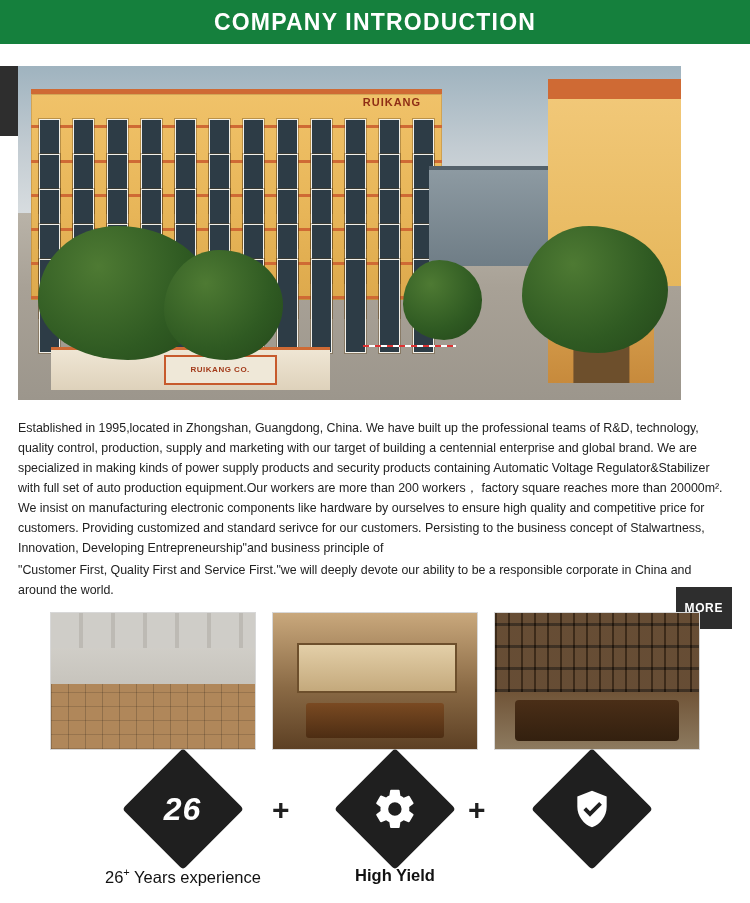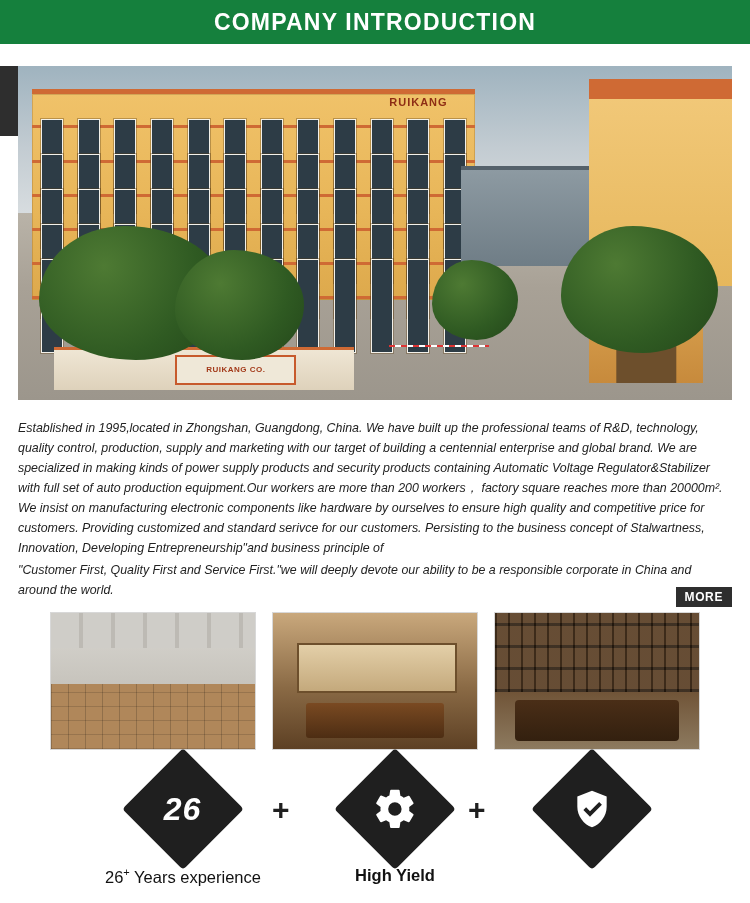--- a/index.html
+++ b/index.html
@@ -31,21 +31,21 @@
     color: #ffffff;
     font-size: 23px;
     font-weight: bold;
     letter-spacing: 1.2px;
   }
 
   
   .hero-wrap {
     position: absolute;
     left: 18px; top: 66px;
-    width: 714px; height: 334px;
+    width: 663px; height: 334px;
     overflow: hidden;
   }
   .hero-accent-left {
     position: absolute;
     left: 0; top: 66px;
     width: 18px; height: 70px;
     background: #2e2e2e;
   }
   .hero {
     position: absolute;
@@ -162,33 +162,32 @@
 
   
   .intro {
     position: absolute;
     left: 18px; top: 418px;
     width: 714px;
     font-size: 12.4px;
     line-height: 20px;
     color: #222;
     text-align: left;
-    font-style: italic;
   }
   .intro p { margin: 0 0 2px 0; }
 
   
   .more-btn {
     position: absolute;
     right: 18px; top: 587px;
     background: #2e2e2e;
     color: #ffffff;
     font-size: 12px;
     font-weight: bold;
-    padding: 3px 9px;
+    padding: 14px 9px;
     letter-spacing: .6px;
     cursor: pointer;
   }
 
   
   .photos {
     position: absolute;
     left: 50px; top: 612px;
     width: 650px; height: 138px;
     display: flex;

